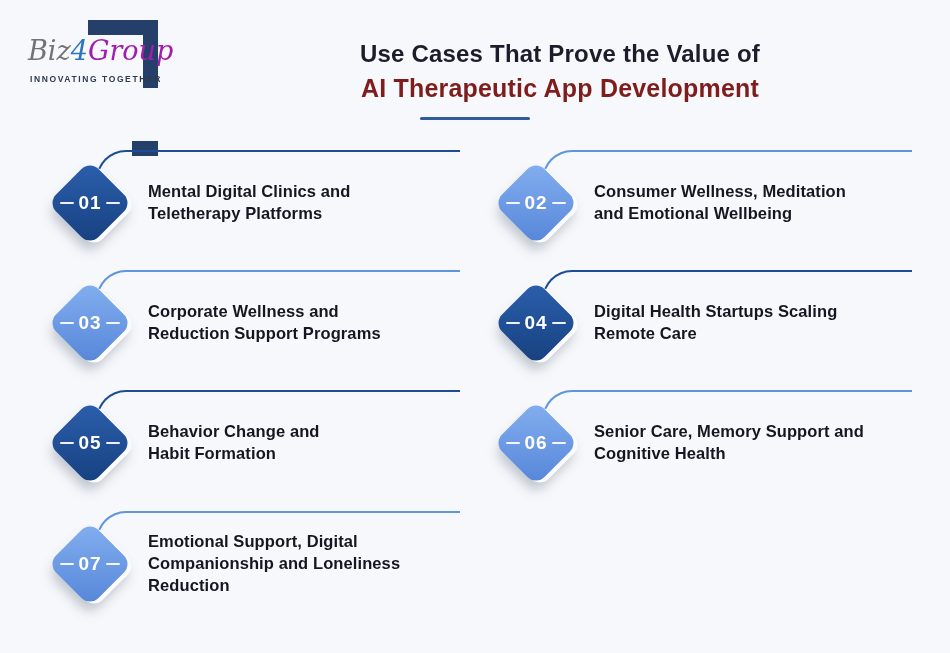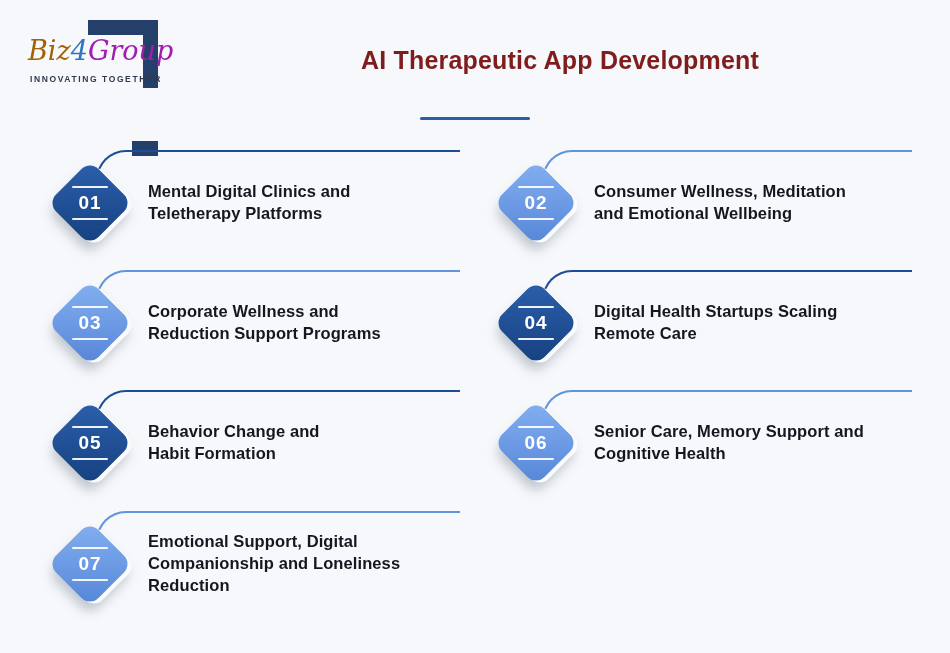--- a/index.html
+++ b/index.html
@@ -20,21 +20,21 @@
   }
   .logo-bracket-foot{
     position:absolute;right:-15px;bottom:-68px;width:26px;height:15px;
     background:#243f69;
   }
   .logo-text{
     position:absolute;left:0;top:20px;z-index:2;white-space:nowrap;
     font-family:"DejaVu Serif",serif;font-style:italic;
     font-size:27px;line-height:30px;
   }
-  .logo-text .b1{color:#a16207;}
+  .logo-text .b1{color:#737373;}
   .logo-text .b2{color:#2f74c0;}
   .logo-text .b3{color:#a21caf;}
   .logo-tagline{
     position:absolute;left:2px;top:58px;z-index:2;
     font-size:8.5px;font-weight:700;letter-spacing:1.6px;color:#2f3a4d;
     white-space:nowrap;
   }
 
   
   .title{position:absolute;left:170px;right:0;top:40px;text-align:center;z-index:1;}
@@ -74,21 +74,21 @@
     box-shadow:2px 8px 12px rgba(90,100,120,.35);
   }
   .d-face{
     position:absolute;left:13px;top:13px;width:60px;height:60px;
     border-radius:12px;transform:rotate(45deg);
   }
   .item.dark  .d-face{background:linear-gradient(135deg,#2c60ad 0%,#16407f 100%);}
   .item.light .d-face{background:linear-gradient(135deg,#84b0f0 0%,#5585d8 100%);}
   .d-label{
     position:absolute;left:13px;top:13px;width:60px;height:60px;
-    display:flex;flex-direction:column;align-items:center;justify-content:center;
+    display:flex;align-items:center;justify-content:center;
     gap:4px;color:#ffffff;font-weight:700;font-size:19px;letter-spacing:1px;
     z-index:2;
   }
   .d-rule{width:36px;height:2px;background:rgba(255,255,255,.92);border-radius:1px;}
 
   .label{
     position:absolute;left:120px;top:52px;transform:translateY(-50%);
     width:330px;
     white-space:pre-line;
     font-size:16.5px;font-weight:700;color:#15161f;line-height:22px;
@@ -100,20 +100,21 @@
 
 <div class="logo">
   <div class="logo-bracket">
     <div class="logo-bracket-foot"></div>
   </div>
   <div class="logo-text"><span class="b1">Biz</span><span class="b2">4</span><span class="b3">Group</span></div>
   <div class="logo-tagline">INNOVATING TOGETHER</div>
 </div>
 
 <div class="title">
+  <div class="title-line1">Use Cases That Prove the Value of</div>
   <div class="title-line2">AI Therapeutic App Development</div>
 </div>
 <div class="title-underline"></div>
 
 <div class="items" id="items">
     <div class="item dark r0 c0">
     <div class="connector"></div>
     <div class="diamond">
       <div class="d-back"></div>
       <div class="d-face"></div>

